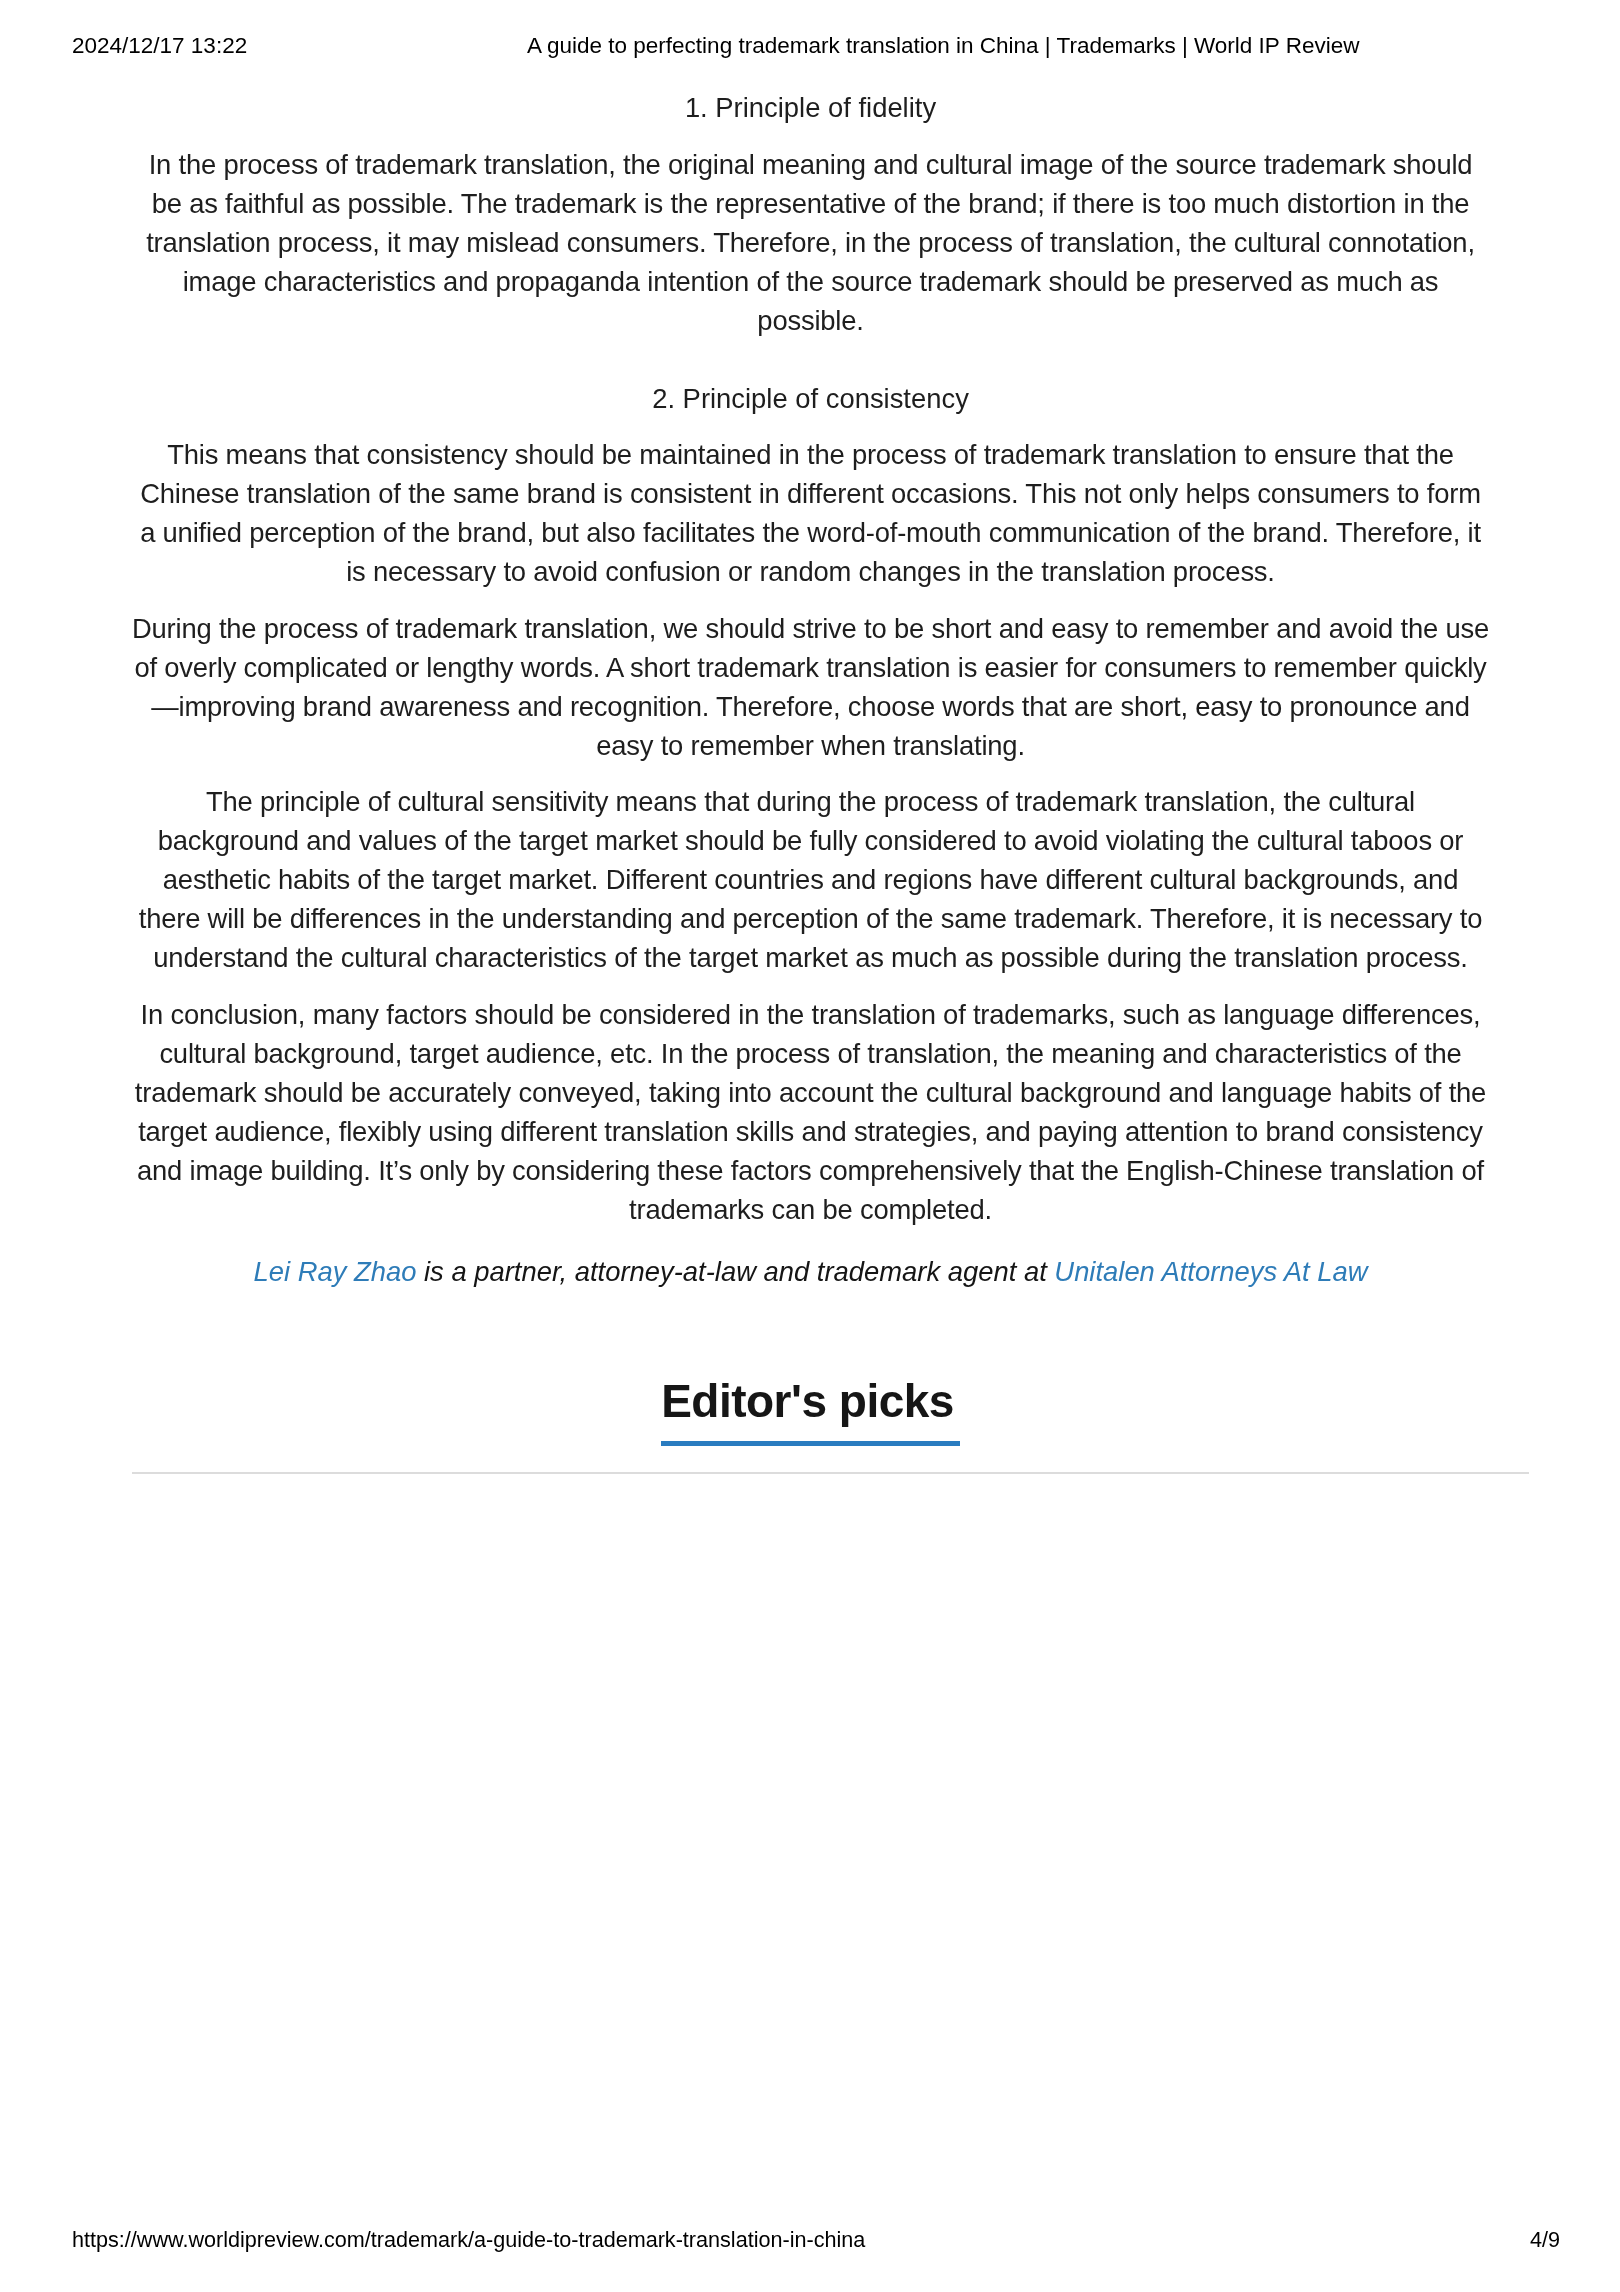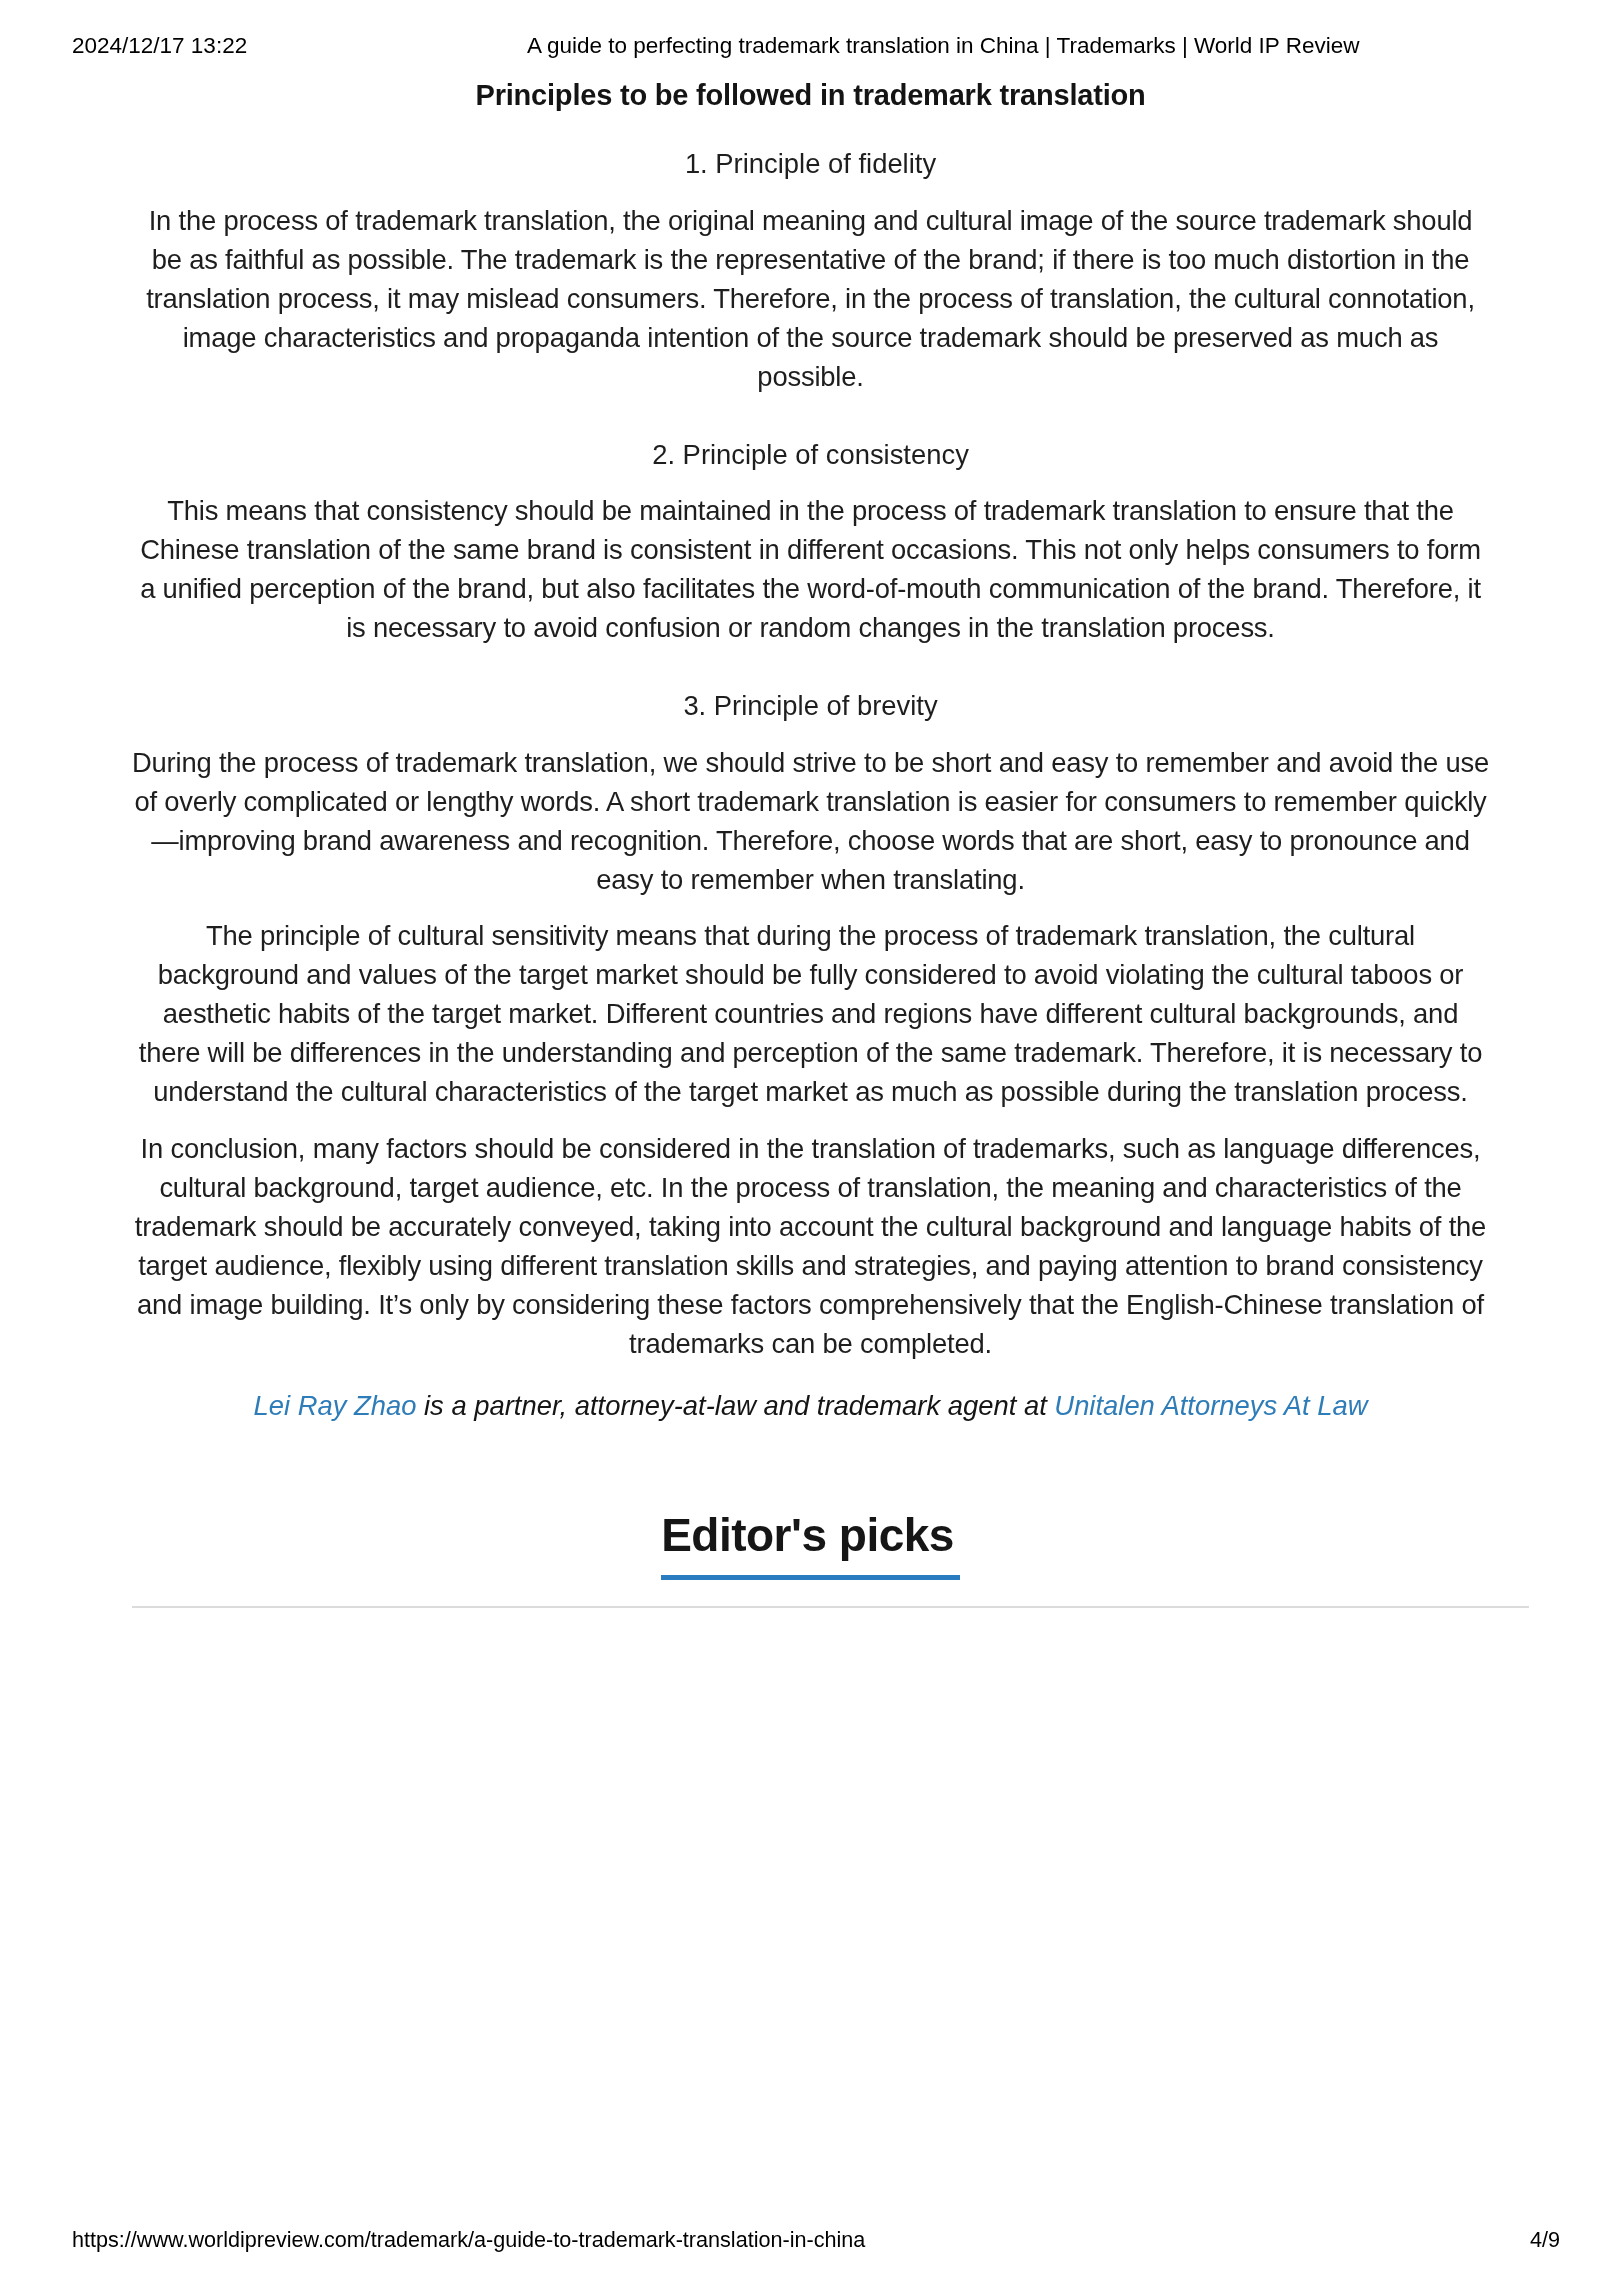--- a/index.html
+++ b/index.html
@@ -84,29 +84,27 @@
 </style>
 </head>
 <body>
 
 <div class="print-header">
   <span class="datetime">2024/12/17 13:22</span>
   <span class="doc-title">A guide to perfecting trademark translation in China | Trademarks | World IP Review</span>
 </div>
 
 <div class="article">
-  <div class="main-heading">Principles to be followed in trademark translation</div>
 
   <div class="num-heading first">1. Principle of fidelity</div>
   <p>In the process of trademark translation, the original meaning and cultural image of the source trademark should be as faithful as possible. The trademark is the representative of the brand; if there is too much distortion in the translation process, it may mislead consumers. Therefore, in the process of translation, the cultural connotation, image characteristics and propaganda intention of the source trademark should be preserved as much as possible.</p>
 
   <div class="num-heading">2. Principle of consistency</div>
   <p>This means that consistency should be maintained in the process of trademark translation to ensure that the Chinese translation of the same brand is consistent in different occasions. This not only helps consumers to form a unified perception of the brand, but also facilitates the word-of-mouth communication of the brand. Therefore, it is necessary to avoid confusion or random changes in the translation process.</p>
 
-  <div class="num-heading">3. Principle of brevity</div>
   <p>During the process of trademark translation, we should strive to be short and easy to remember and avoid the use of overly complicated or lengthy words. A short trademark translation is easier for consumers to remember quickly—improving brand awareness and recognition. Therefore, choose words that are short, easy to pronounce and easy to remember when translating.</p>
 
   <p>The principle of cultural sensitivity means that during the process of trademark translation, the cultural background and values of the target market should be fully considered to avoid violating the cultural taboos or aesthetic habits of the target market. Different countries and regions have different cultural backgrounds, and there will be differences in the understanding and perception of the same trademark. Therefore, it is necessary to understand the cultural characteristics of the target market as much as possible during the translation process.</p>
 
   <p>In conclusion, many factors should be considered in the translation of trademarks, such as language differences, cultural background, target audience, etc. In the process of translation, the meaning and characteristics of the trademark should be accurately conveyed, taking into account the cultural background and language habits of the target audience, flexibly using different translation skills and strategies, and paying attention to brand consistency and image building. It’s only by considering these factors comprehensively that the English-Chinese translation of trademarks can be completed.</p>
 
   <div class="byline">
     <a>Lei Ray Zhao</a><span> is a partner, attorney-at-law and trademark agent at </span><a>Unitalen Attorneys At Law</a>
   </div>
 

